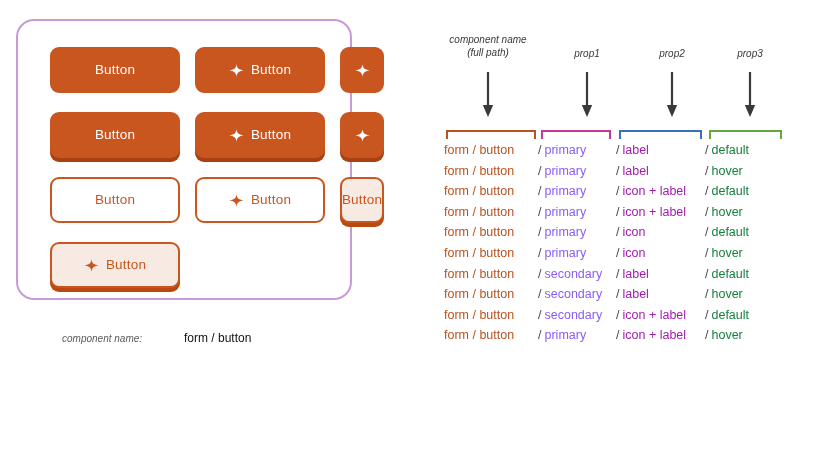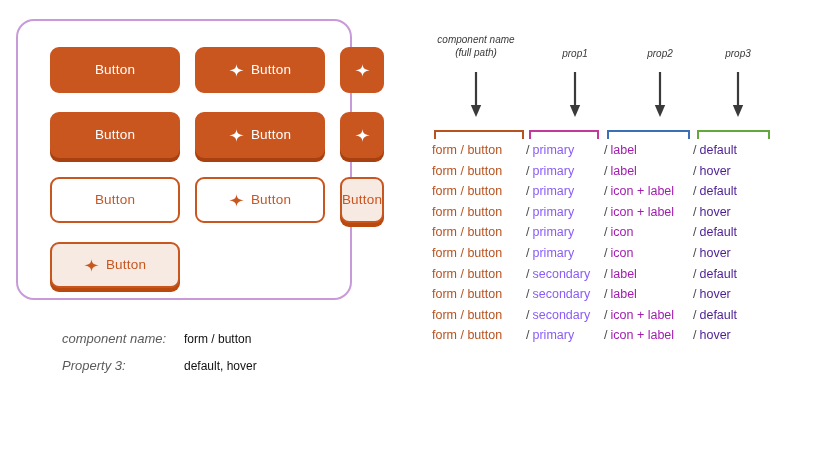--- a/index.html
+++ b/index.html
@@ -91,32 +91,32 @@
   }
   .legend-row {
     display: flex;
     align-items: baseline;
     height: 27px;
   }
   .legend-key {
     width: 122px;
     flex: 0 0 122px;
     font-style: italic;
-    font-size: 13px;
+    font-size: 10px;
     color: #5B5B5B;
   }
   .legend-val {
     font-size: 12px;
     color: #111111;
   }
 
   
   #naming-diagram {
     position: absolute;
-    left: 432px;
+    left: 444px;
     top: 34px;
     width: 355px;
     height: 300px;
   }
   #annotation-headers { position: relative; height: 96px; }
   .ann-head {
     position: absolute;
     text-align: center;
     font-style: italic;
     font-size: 10px;
@@ -147,21 +147,21 @@
   }
   .seg { display: flex; align-items: baseline; }
   .seg .slash { color: #4A4A4A; margin-right: 3px; }
   .seg-name  { flex: 0 0 94px; }
   .seg-prop1 { flex: 0 0 78px; }
   .seg-prop2 { flex: 0 0 89px; }
   .seg-prop3 { flex: 0 0 70px; }
   .c-name  { color: #B8521F; }
   .c-prop1 { color: #8b5cf6; }
   .c-prop2 { color: #a21caf; }
-  .c-prop3 { color: #4c1d95; }
+  .c-prop3 { color: #15803d; }
 </style>
 </head>
 <body>
 
 <div id="showcase-frame">
   <div id="button-grid">
       <div class="btn primary">
         <span class="lbl">Button</span>
       </div>
       <div class="btn primary">
@@ -207,24 +207,20 @@
           </svg></span>
         <span class="lbl">Button</span>
       </div>
     </div>
 </div>
 
 <div id="legend-table">
     <div class="legend-row">
       <div class="legend-key">component name:</div>
       <div class="legend-val">form / button</div>
-    </div>
-    <div class="legend-row">
-      <div class="legend-key">Property 3:</div>
-      <div class="legend-val">default, hover</div>
     </div>
   </div>
 
 <div id="naming-diagram">
   <div id="annotation-headers">
       <div class="ann-head" style="left: -21px; top: 0px; width: 130px;">component name
 (full path)</div>
       <div class="ann-arrow" style="left: 38px; top: 38px;">
         <svg width="12" height="46" viewBox="0 0 12 46">
           <line x1="6" y1="0" x2="6" y2="36" stroke="#3A3A3A" stroke-width="2.2"></line>

